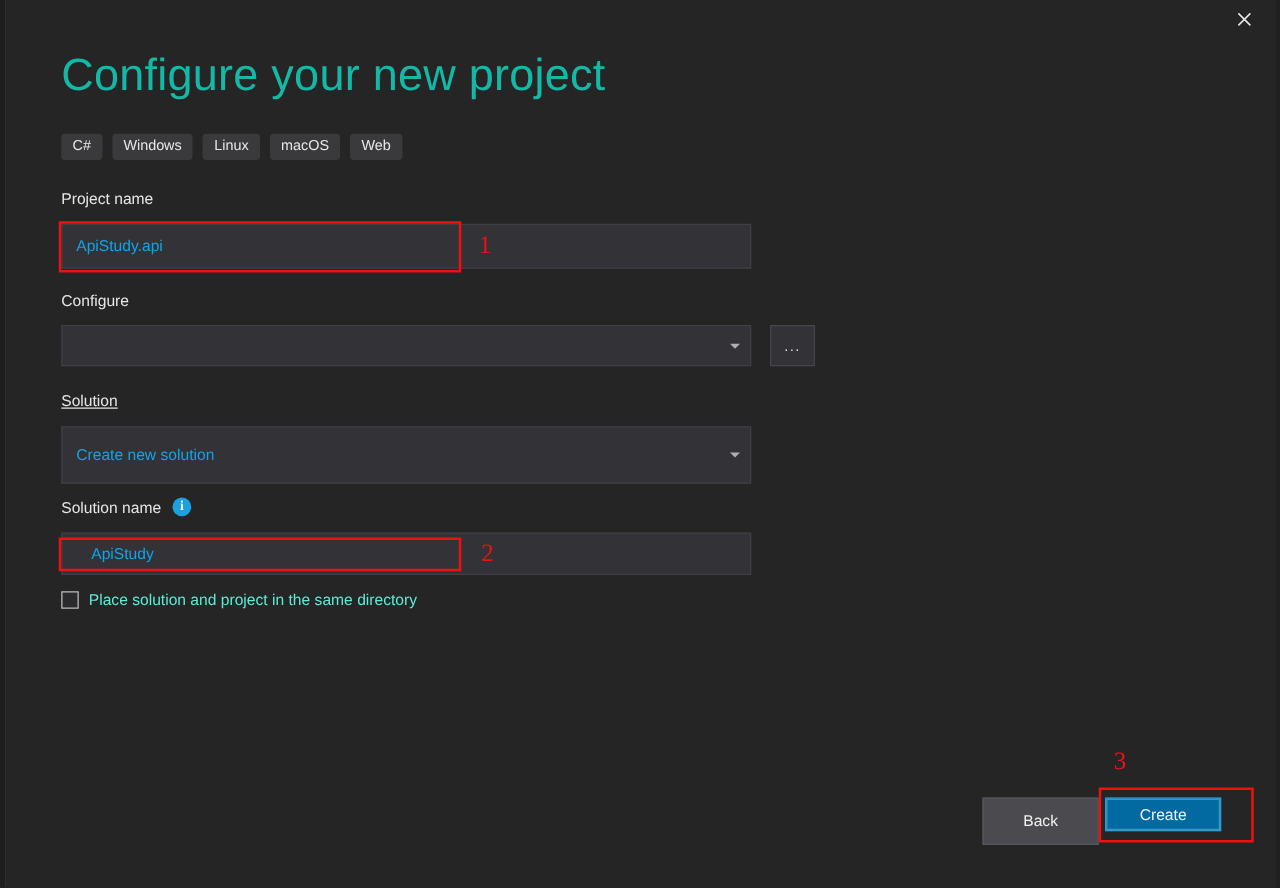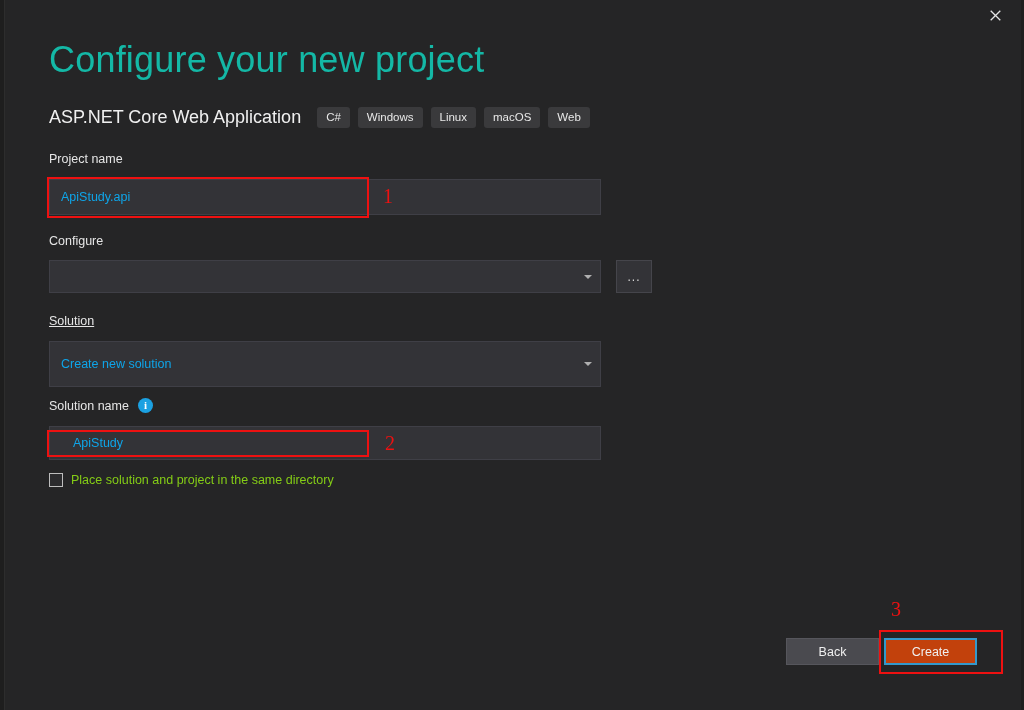--- a/index.html
+++ b/index.html
@@ -157,41 +157,41 @@
   .checkbox-box {
     width: 14px;
     height: 14px;
     border: 1px solid #bdbdbd;
     background: #2b2b2d;
     box-sizing: border-box;
     margin-right: 8px;
   }
   .checkbox-label {
     font-size: 12.5px;
-    color: #84cc16;
+    color: #5eead4;
     white-space: nowrap;
   }
 
   
   .btn {
     position: absolute;
     box-sizing: border-box;
     display: flex;
     align-items: center;
     justify-content: center;
     font-size: 12.5px;
     color: #f0f0f0;
     cursor: pointer;
   }
   .btn-back {
     background: #4a4a4f;
     border: 1px solid #56565c;
   }
   .btn-create {
-    background: #c2410c;
+    background: #0369a1;
     border: 1px solid #3399cc;
     outline: 1px solid #3399cc;
     outline-offset: -2px;
   }
 
   
   .anno-box {
     position: absolute;
     border: 2px solid #ee1111;
     box-sizing: border-box;
@@ -214,21 +214,20 @@
 
 <div class="close-btn">
   <svg width="11" height="11" viewBox="0 0 11 11">
     <path d="M0.7 0.7 L10.3 10.3 M10.3 0.7 L0.7 10.3" stroke="#e6e6e6" stroke-width="1.3" fill="none"></path>
   </svg>
 </div>
 
 <div class="page-title">Configure your new project</div>
 
 <div class="subtitle-row">
-  <span class="template-name">ASP.NET Core Web Application</span>
   <span class="tag">C#</span>
   <span class="tag">Windows</span>
   <span class="tag">Linux</span>
   <span class="tag">macOS</span>
   <span class="tag">Web</span>
 </div>
 
 <div class="field-label" style="left:49px; top:151px;">Project name</div>
 <div class="textbox" style="left:49px; top:179px; width:552px; height:36px;">
   <span class="val">ApiStudy.api</span>
@@ -250,21 +249,21 @@
 <div class="info-icon" style="left:138px; top:398px;">i</div>
 <div class="textbox" style="left:49px; top:426px; width:552px; height:34px;padding-left:12px;">
   <span class="val">ApiStudy</span>
 </div>
 
 <div class="checkbox-row" style="left:49px; top:473px;">
   <span class="checkbox-box"></span>
   <span class="checkbox-label">Place solution and project in the same directory</span>
 </div>
 
-<div class="btn btn-back" style="left:786px; top:638px; width:93px; height:27px;">Back</div>
+<div class="btn btn-back" style="left:786px; top:638px; width:93px; height:38px;">Back</div>
 <div class="btn btn-create" style="left:884px; top:638px; width:93px; height:27px;">Create</div>
 
 <div class="anno-box" style="left:47px; top:177px; width:322px; height:41px;"></div>
 <div class="anno-num" style="left:383px; top:186px;">1</div>
 
 <div class="anno-box" style="left:47px; top:430px; width:322px; height:27px;"></div>
 <div class="anno-num" style="left:385px; top:433px;">2</div>
 
 <div class="anno-box" style="left:879px; top:630px; width:124px; height:44px;"></div>
 <div class="anno-num" style="left:891px; top:599px;">3</div>

